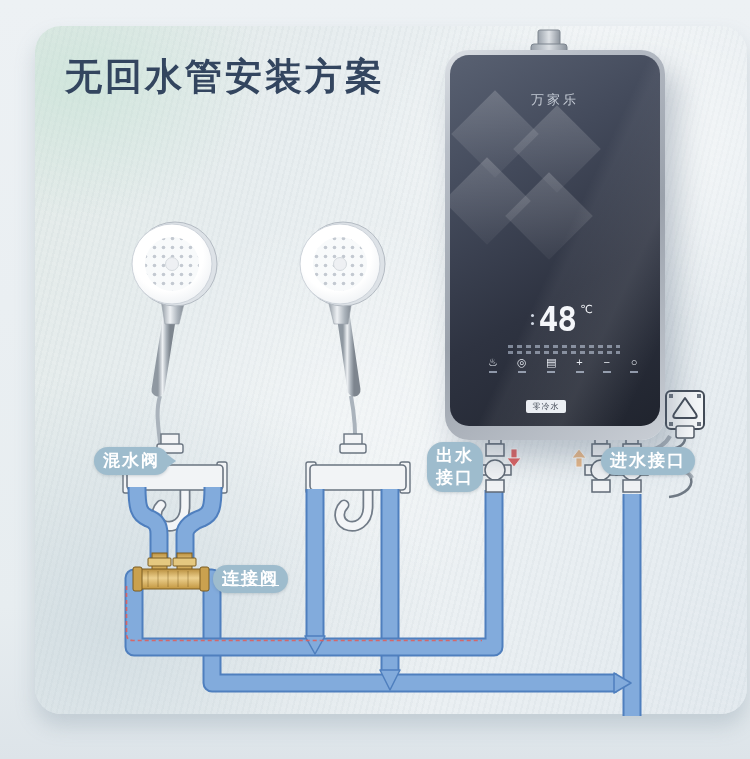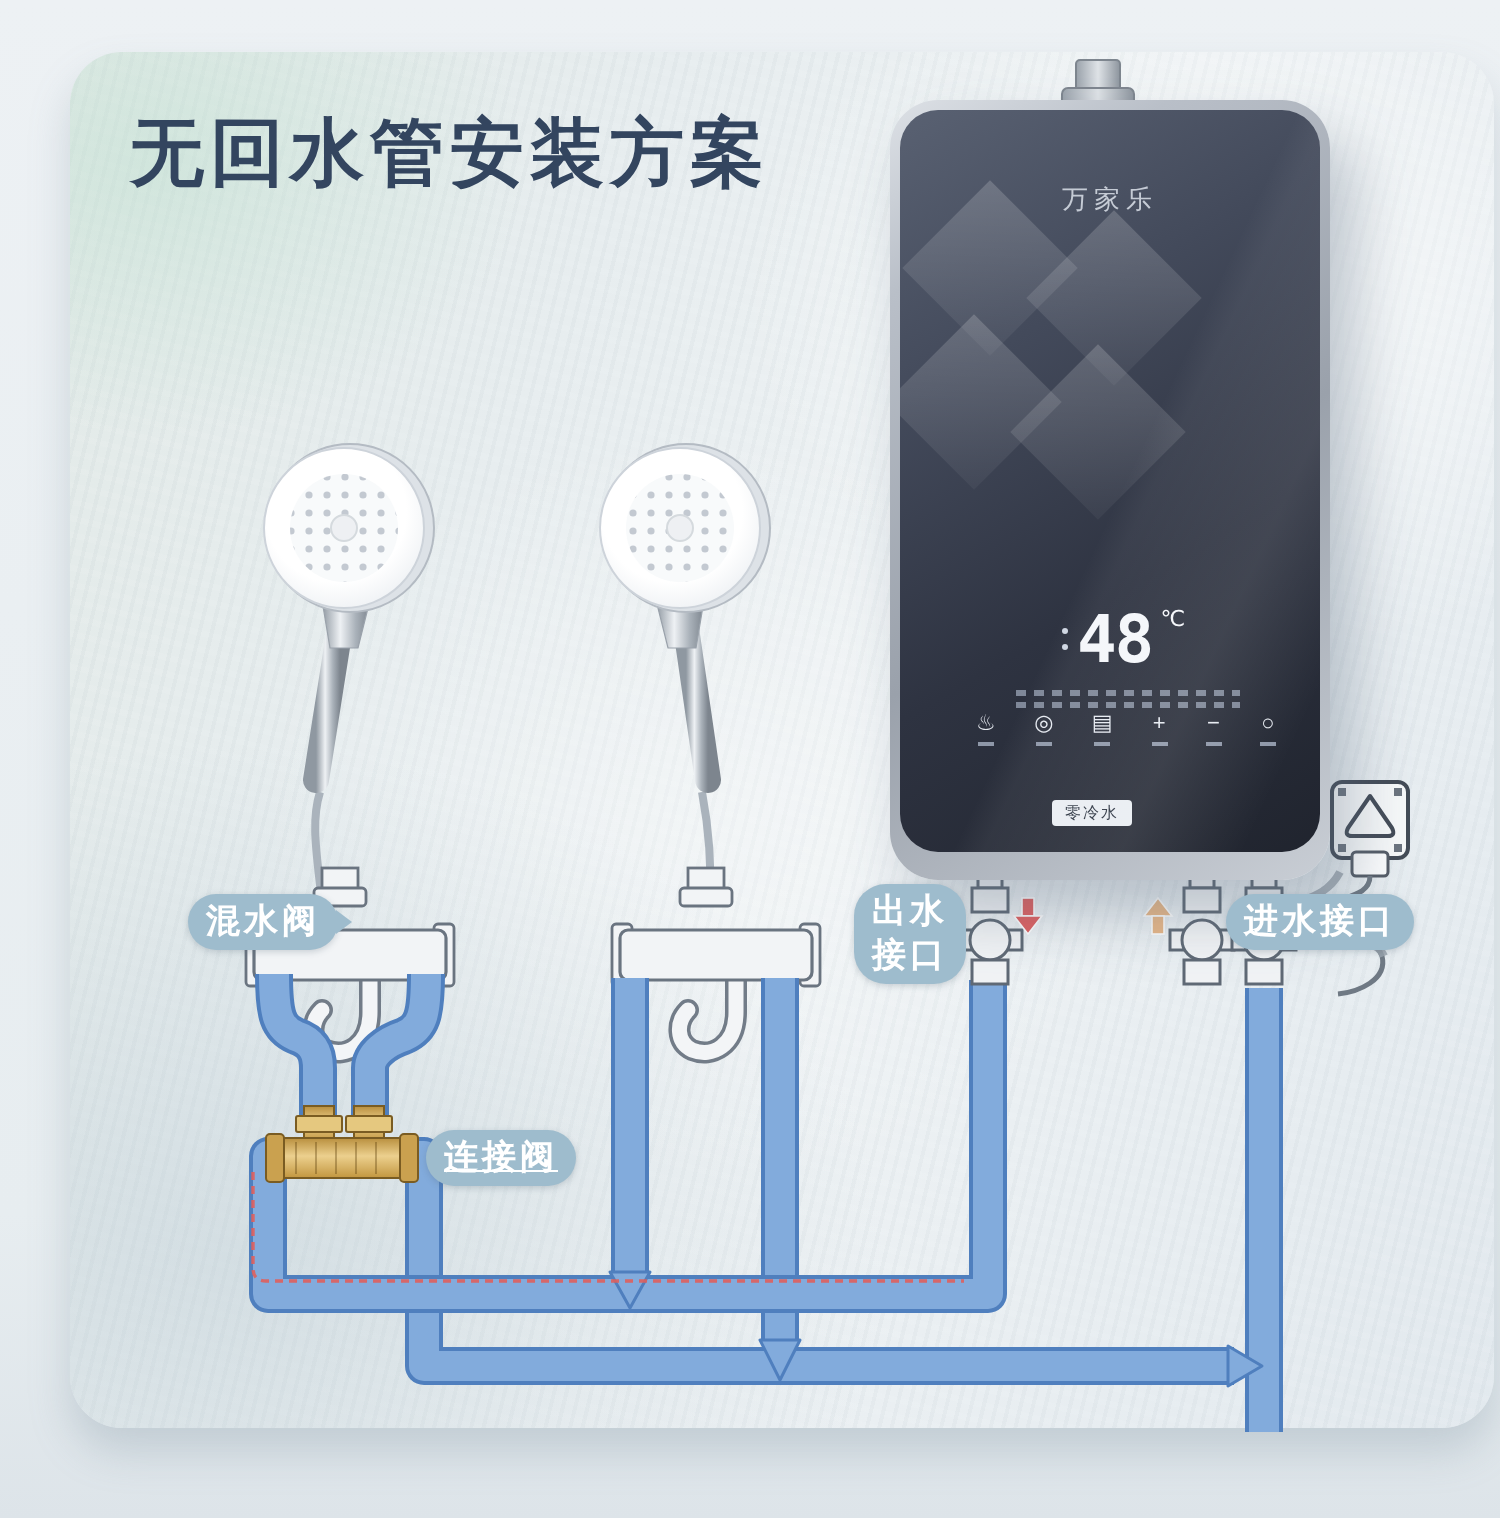--- a/index.html
+++ b/index.html
@@ -270,14 +270,14 @@
   </div>
 
   <div class="title">无回水管安装方案</div>
 
   <div class="bubble tail-r" style="left:79px;top:447px;">混水阀</div>
   <div class="bubble" style="left:198px;top:565px;text-decoration:underline;">连接阀</div>
   <div class="bubble" style="left:412px;top:442px;">
     <div>出水</div>
     <div>接口</div>
   </div>
-  <div class="bubble" style="left:598px;top:447px;">进水接口</div>
+  <div class="bubble" style="left:586px;top:447px;">进水接口</div>
 </div>
 
 </body></html>

